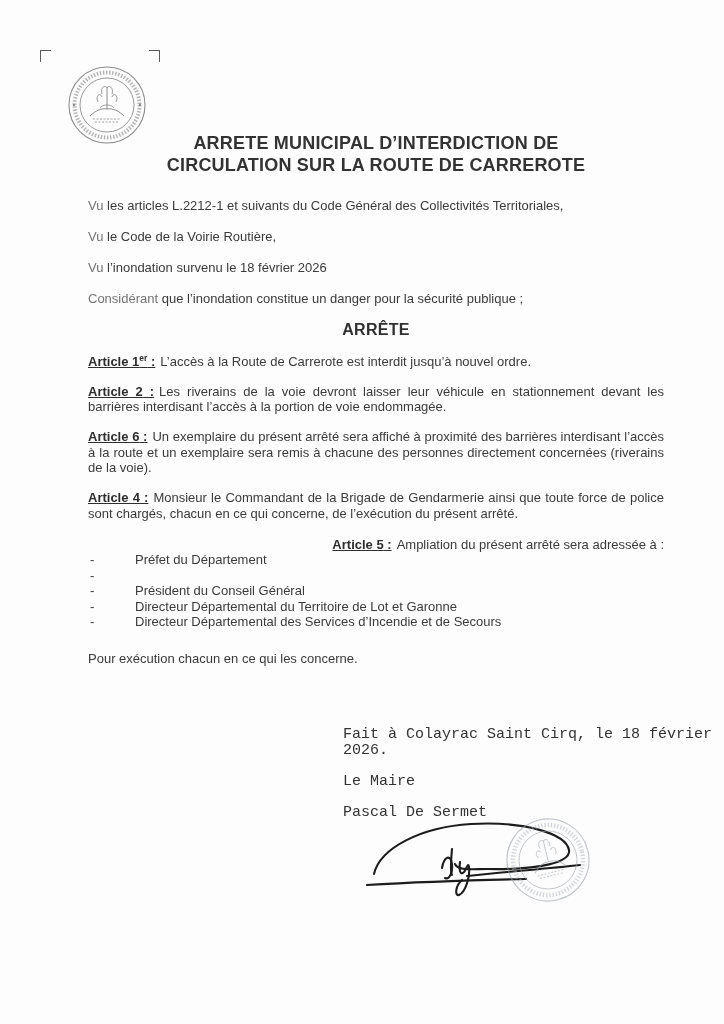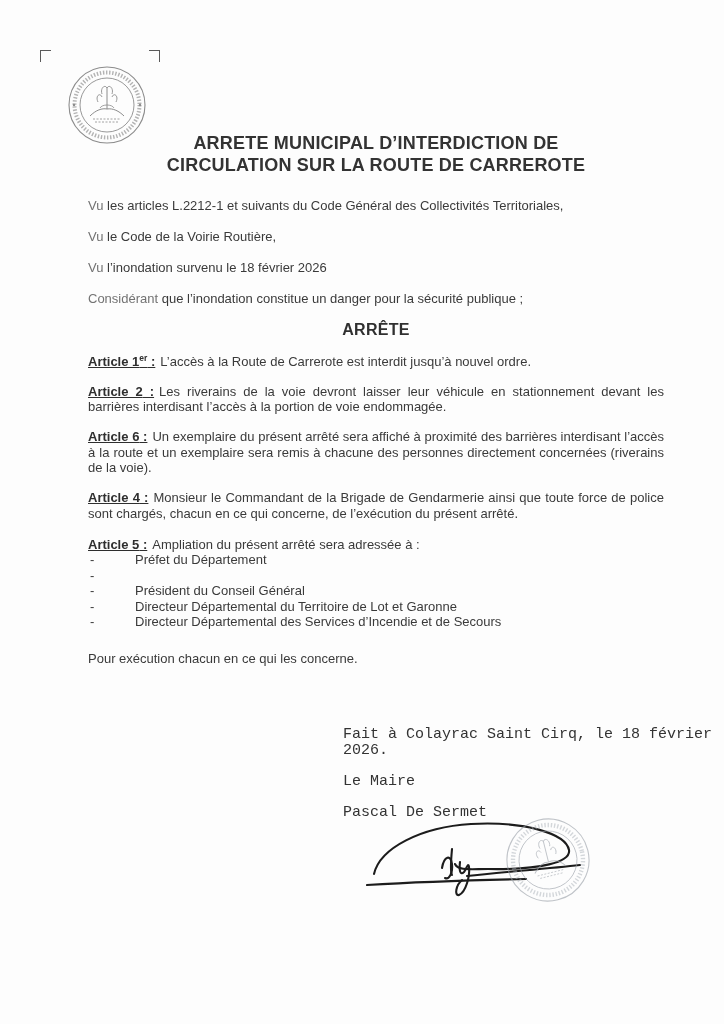--- a/index.html
+++ b/index.html
@@ -30,21 +30,21 @@
   .section-heading{
     font-size:16px;line-height:15.5px;font-weight:bold;color:#303030;
     text-align:center;margin:0 0 16px 0;letter-spacing:.3px;
   }
   .para{margin:0 0 14.5px 0;}
   .para.justify{text-align:justify;}
   .para.last-gap{margin-bottom:15.5px;}
   .art-label{font-weight:bold;color:#2e2e2e;text-decoration:underline;}
   .art-sup{font-size:8.5px;vertical-align:super;line-height:0;}
   .art-text{margin-left:5px;}
-  .art5{margin:0;}
+  .art5{margin:0;text-align:right;}
   .dist-list{margin:0 0 21px 0;}
   .dist-row{display:flex;}
   .dash-col{width:47px;flex:0 0 47px;padding-left:2px;box-sizing:border-box;}
   .closing{margin:0;}
 
   .signoff{
     position:absolute;left:343px;top:727px;
     font-family:Liberation Mono, monospace;
     font-size:15px;line-height:16px;color:#333;
   }

